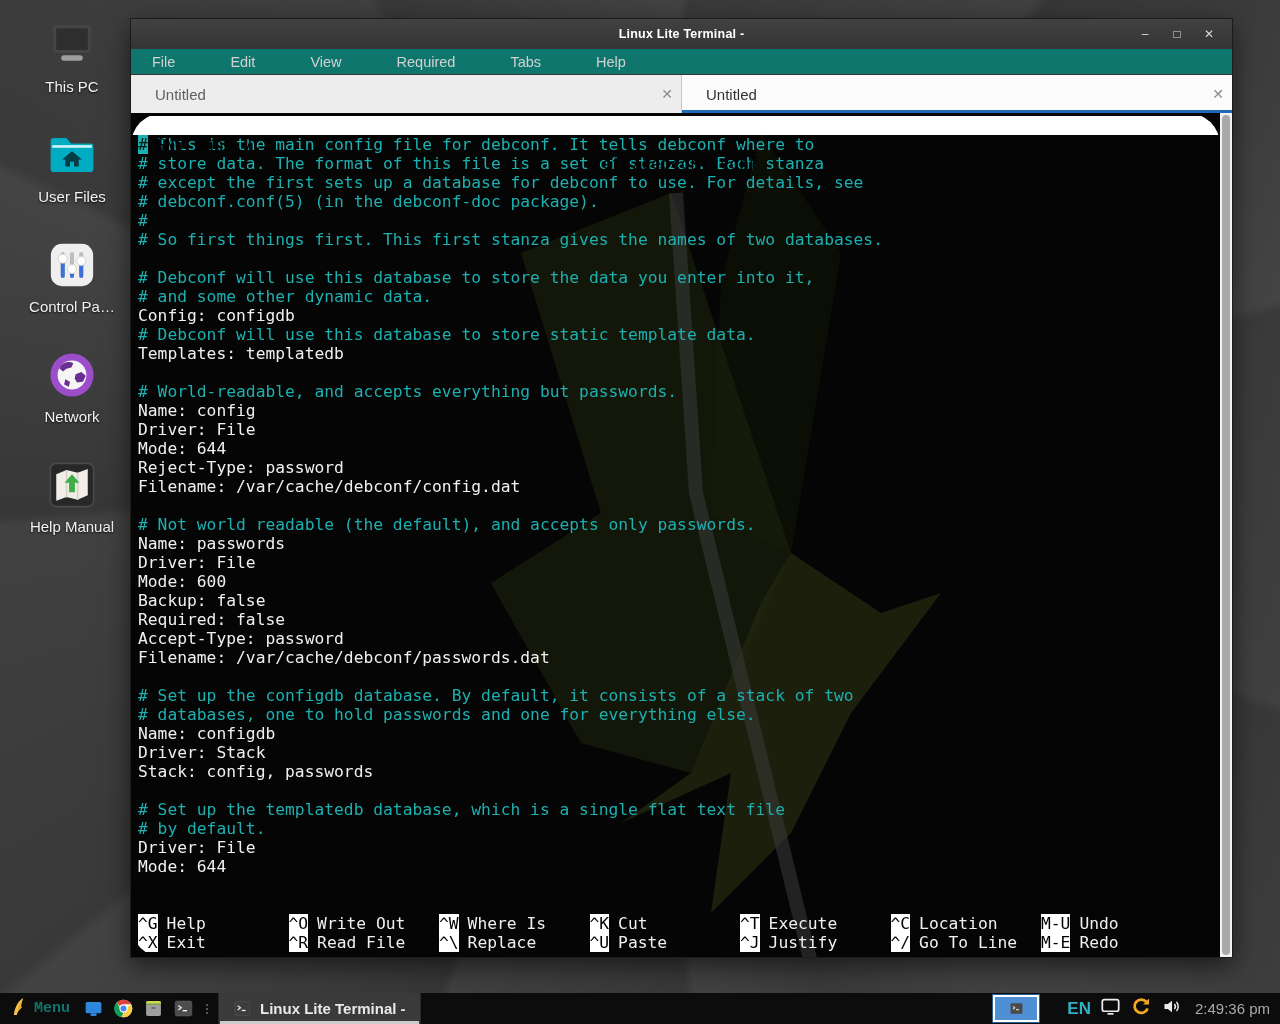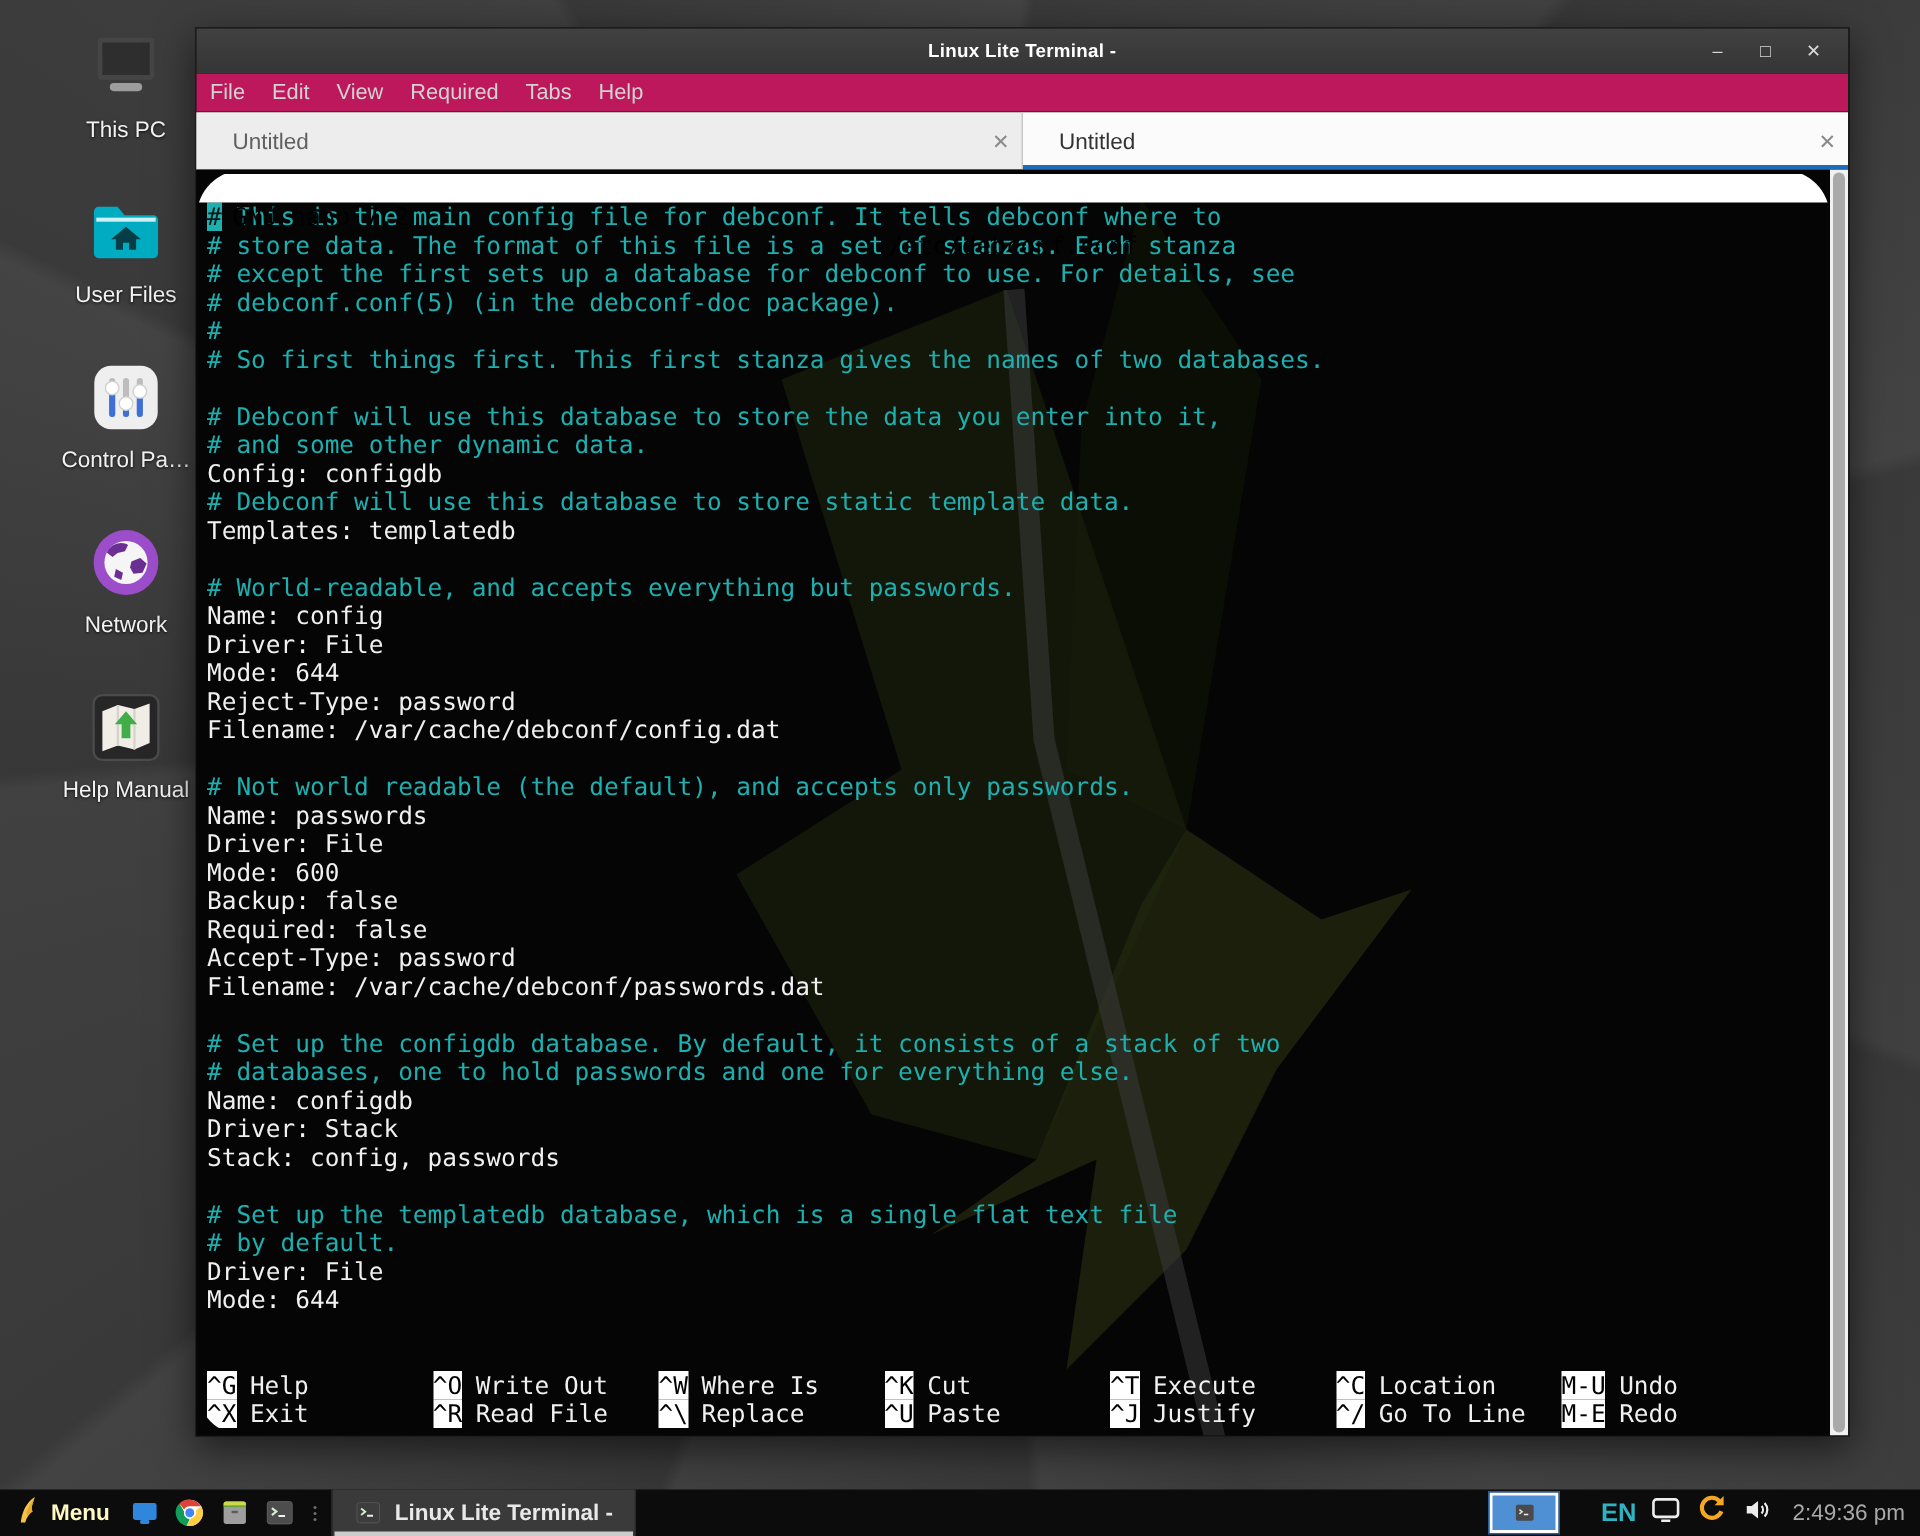--- a/index.html
+++ b/index.html
@@ -9,41 +9,41 @@
   
   .wallpaper { position:absolute; inset:0;
     background:conic-gradient(from 160deg at 50% 46%,
       #3a3a3a 0deg, #424242 14deg, #383838 15deg, #404040 40deg, #363636 41deg,
       #434343 70deg, #393939 71deg, #414141 105deg, #373737 106deg, #444444 135deg,
       #3a3a3a 136deg, #404040 170deg, #383838 171deg, #434343 205deg, #393939 206deg,
       #414141 240deg, #373737 241deg, #444444 275deg, #3a3a3a 276deg, #404040 310deg,
       #383838 311deg, #424242 345deg, #3a3a3a 360deg); }
 
   
-  .desktop-icons { position:absolute; left:20px; top:16px; width:128px;
+  .desktop-icons { position:absolute; left:8px; top:16px; width:128px;
     display:flex; flex-direction:column; align-items:center; }
   .dicon { width:122px; height:110px; display:flex; flex-direction:column;
     align-items:center; justify-content:flex-start; cursor:default; }
   .dicon .ic { width:56px; height:58px; display:flex; align-items:center; justify-content:center; }
   .dicon .lbl { margin-top:4px; font-size:15px; color:#f2f2f2;
     text-shadow:0 1px 2px rgba(0,0,0,.85); white-space:nowrap; }
 
   
   .window { position:absolute; left:130px; top:18px; width:1103px; height:940px;
     display:flex; flex-direction:column; border:1px solid #1c1c1c;
     box-shadow:0 8px 24px rgba(0,0,0,.55); background:#060606; }
   .titlebar { height:30px; flex:0 0 30px; background:linear-gradient(#414141,#353535);
     position:relative; display:flex; align-items:center; }
   .titlebar .title { position:absolute; left:0; right:0; text-align:center;
     color:#ffffff; font-size:12.5px; font-weight:bold; letter-spacing:.2px; }
   .win-controls { margin-left:auto; display:flex; gap:10px; padding-right:12px; z-index:2; }
   .win-btn { width:22px; height:22px; display:flex; align-items:center; justify-content:center;
     color:#d8d8d8; font-size:12px; cursor:default; }
-  .menubar { height:26px; flex:0 0 26px; background:#be185d; display:flex;
-    align-items:center; border-bottom:1px solid #333; }
+  .menubar { height:26px; flex:0 0 26px; background:#0f766e; display:flex;
+    align-items:center; padding-left:12px; border-bottom:1px solid #333;gap:37px; }
   .menu-item { color:#d2d2d2; font-size:14.5px; padding:0 9px; cursor:default; }
   .tabbar { height:38px; flex:0 0 38px; display:flex; background:#e2e2e2; }
   .tab { flex:1; display:flex; align-items:center; padding:0 4px 0 24px; font-size:15px; position:relative; }
   .tab.inactive { background:#ededed; color:#606060; border-right:1px solid #c8c8c8; }
   .tab.active  { background:#fbfbfb; color:#333333; }
   .tab.active::after { content:""; position:absolute; left:0; right:0; bottom:0;
     height:3px; background:#1e6bb8; }
   .tab .close { margin-left:auto; color:#8a8a8a; font-size:14px; padding:2px 4px; }
 
   
@@ -65,21 +65,21 @@
   .skey { background:#ffffff; color:#000000; margin-left:7px; }
   .slabel { color:#f0f0f0; margin-left:9px; }
   .term-scrollbar { flex:0 0 12px; background:#f1f1f1; position:relative; z-index:1; }
   .term-scrollbar .thumb { position:absolute; left:2px; top:2px; bottom:2px; width:8px;
     background:#a9a9a9; border-radius:4px; }
 
   
   .taskbar { position:absolute; left:0; bottom:0; width:1280px; height:31px;
     background:#0c0c0c; display:flex; align-items:center; z-index:5; }
   .tb-menu { display:flex; align-items:center; gap:7px; padding:0 8px 0 10px; height:100%; }
-  .tb-menu-label { color:#fef9c3; font-size:15px; font-weight:bold; }
+  .tb-menu-label { color:#0f766e; font-size:15px; font-weight:bold;font-family:Liberation Mono, monospace; }
   .tb-launcher { width:30px; height:100%; display:flex; align-items:center; justify-content:center; }
   .tb-sep { display:flex; flex-direction:column; gap:2px; padding:0 8px; }
   .tb-sep i { width:2px; height:2px; background:#6f6f6f; border-radius:50%; }
   .tb-task { height:100%; display:flex; align-items:center; gap:8px; margin-left:2px;
     padding:0 14px; background:#3a3a3a; border-left:1px solid #2a2a2a;
     border-right:1px solid #2a2a2a; position:relative; min-width:196px; }
   .tb-task::after { content:""; position:absolute; left:1px; right:1px; bottom:0; height:3px; background:#cccccc; }
   .tb-task-label { color:#e8e8e8; font-size:15px; font-weight:bold; white-space:nowrap; }
   .tb-spacer { flex:1; }
   .tb-pager { width:46px; height:27px; background:#4f8fd4; border:2px solid #ffffff;

